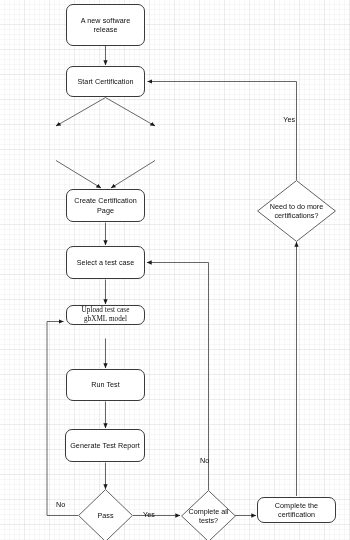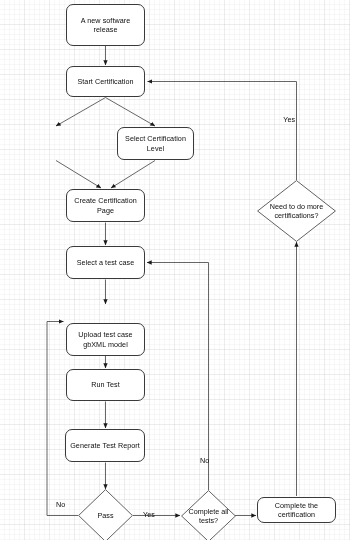--- a/index.html
+++ b/index.html
@@ -127,33 +127,30 @@
 
   <div class="node proc" style="left:66px; top:4px; width:79px; height:42px;">
     <span>A new software release</span>
   </div>
 
   <div class="node proc" style="left:66px; top:66px; width:79px; height:31px;">
     <span>Start Certification</span>
   </div>
 
 
-  <div class="node proc" style="left:117px; top:127px; width:77px; height:33px;">
-    <span>Select Certification Level</span>
-  </div>
 
   <div class="node proc" style="left:66px; top:189px; width:79px; height:33px;">
     <span>Create Certification Page</span>
   </div>
 
   <div class="node proc" style="left:66px; top:246px; width:79px; height:33px;">
     <span>Select a test case</span>
   </div>
 
-  <div class="node proc" style="left:66px; top:323px; width:79px; height:33px;">
+  <div class="node proc" style="left:66px; top:305px; width:79px; height:20px;font-family:Liberation Serif, serif;">
     <span>Upload test case gbXML model</span>
   </div>
 
   <div class="node proc" style="left:66px; top:369px; width:79px; height:32px;">
     <span>Run Test</span>
   </div>
 
   <div class="node proc" style="left:65px; top:429px; width:80px; height:33px;">
     <span>Generate Test Report</span>
   </div>

